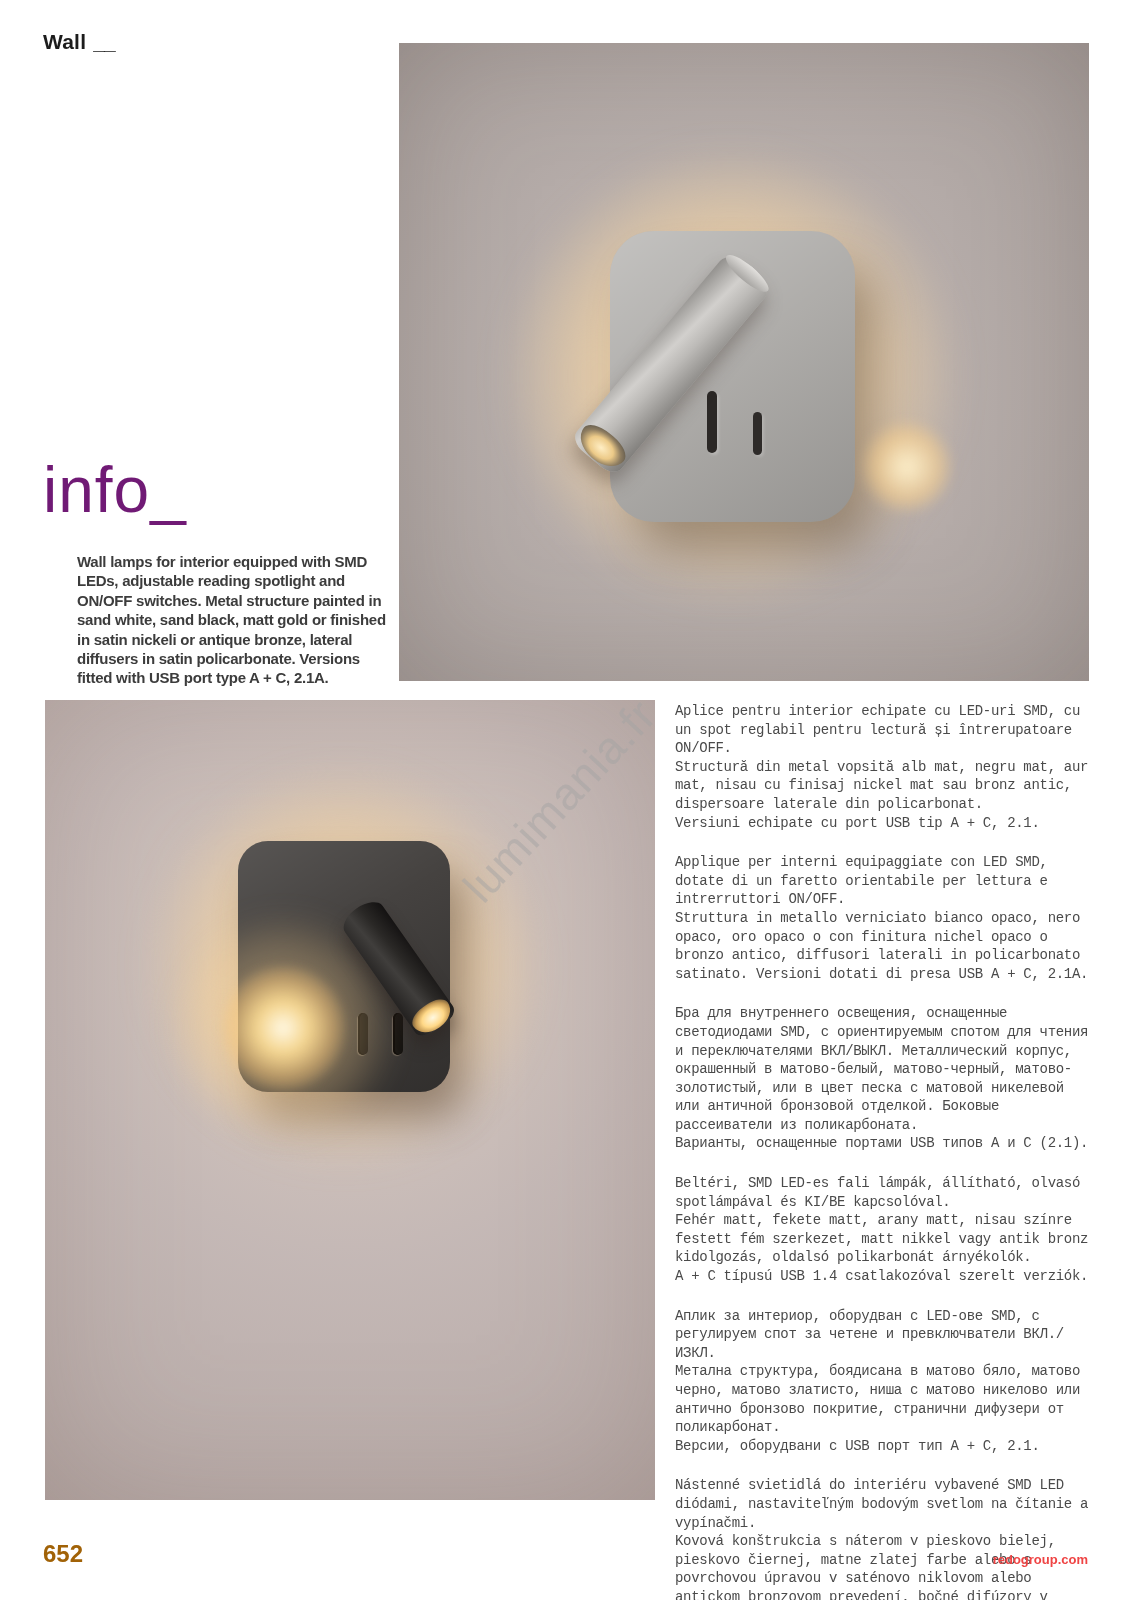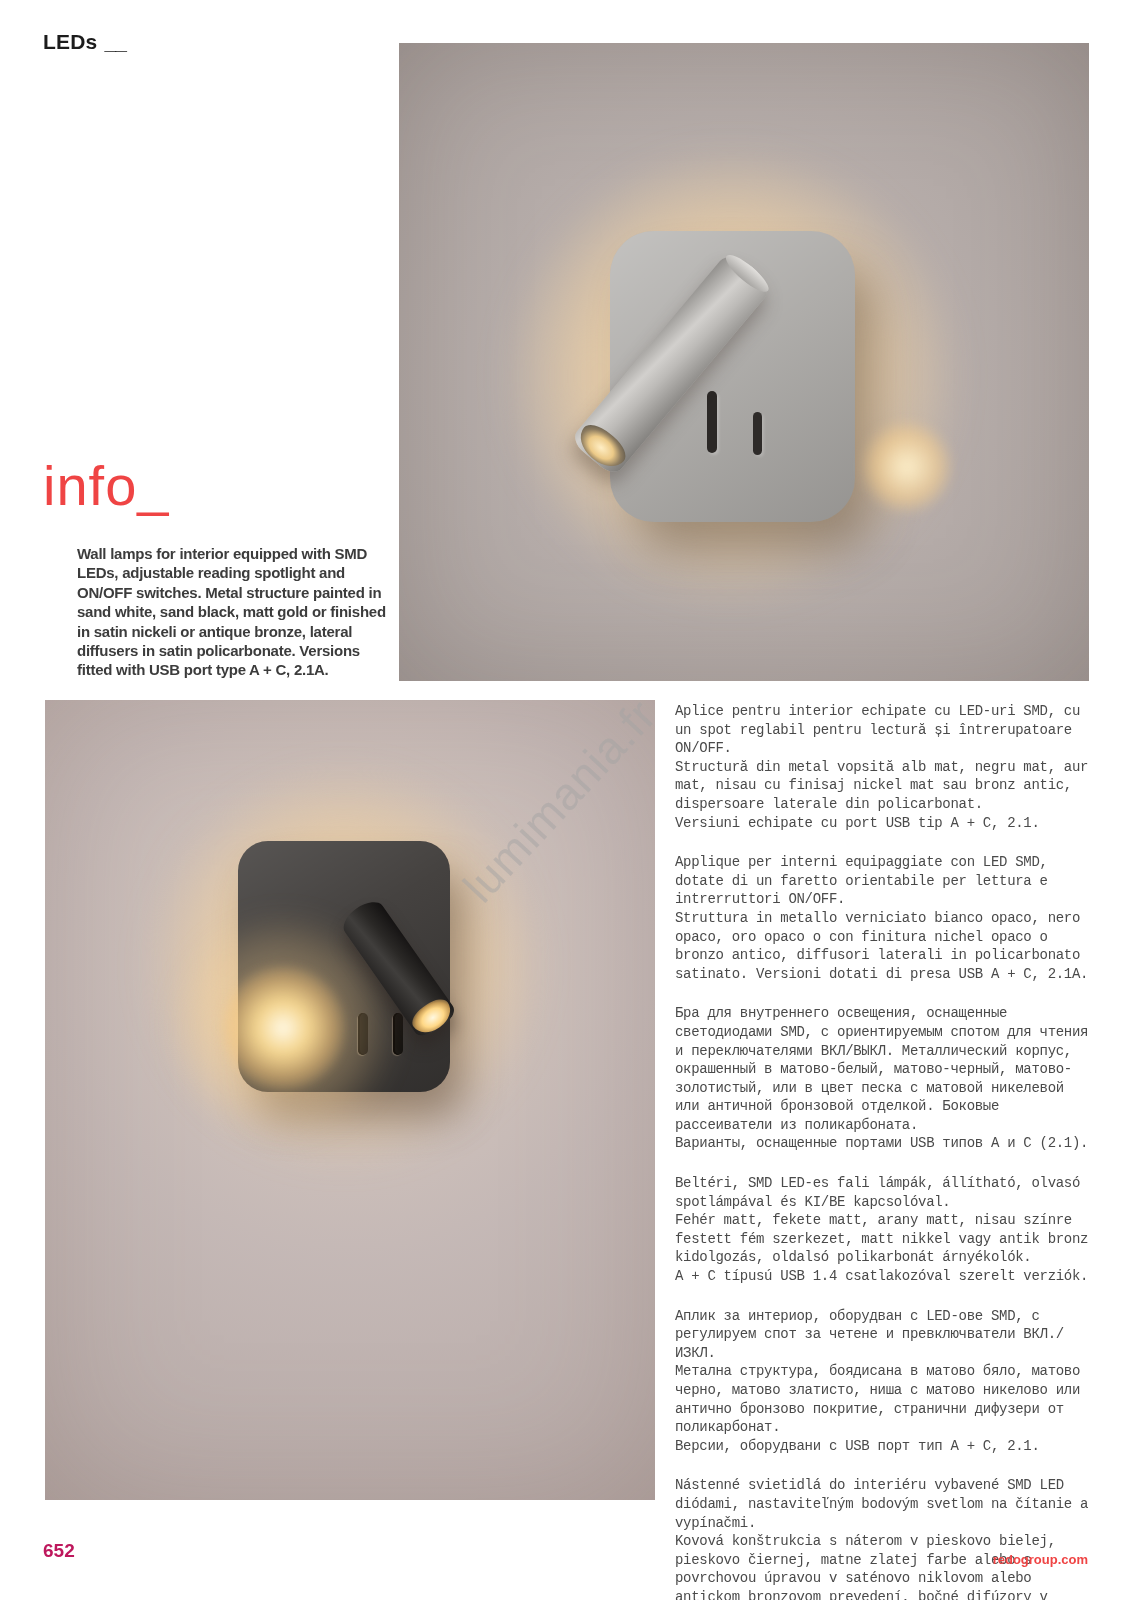--- a/index.html
+++ b/index.html
@@ -70,45 +70,45 @@
     box-shadow:2px 2px 3px rgba(255,255,255,.22); }
   .sw-top-2 { left:354px; top:369px; width:9px; height:43px; background:#2e2b29;
     box-shadow:2px 2px 3px rgba(255,255,255,.18); }
   .sw-bottom-1 { left:313px; top:313px; width:10px; height:42px; background:#141210;
     box-shadow:inset 2px 0 0 rgba(10,8,6,.9), -1px 1px 1px rgba(205,185,160,.35); }
   .sw-bottom-2 { left:348px; top:313px; width:10px; height:42px; background:#141210;
     box-shadow:inset 2px 0 0 rgba(10,8,6,.9), -1px 1px 1px rgba(205,185,160,.35); }
 
   
   .info-block { position:absolute; left:43px; top:458px; width:348px; }
-  .info-heading { font-size:56px; font-weight:300; color:#ef4444; letter-spacing:1px; line-height:1; }
+  .info-heading { font-size:64px; font-weight:300; color:#701a75; letter-spacing:1px; line-height:1; }
   .info-desc { margin-top:30px; font-size:15px; font-weight:700; color:#3c3c3c;
     line-height:19.4px; letter-spacing:-.25px;margin-left:34px; }
 
   
   .col { position:absolute; left:675px; top:702px; width:420px;font-family:Liberation Mono, monospace; }
   .col p { font-size:14px; color:#4a4a4a; line-height:18.6px; letter-spacing:-.3px;
     white-space:pre-line; margin-bottom:21px; }
 
   
   .watermark { position:absolute; left:560px; top:801px; z-index:6;
     transform:translate(-50%,-50%) rotate(-47deg);
     font-size:45px; font-weight:400; color:rgba(162,162,162,.48); letter-spacing:1px; pointer-events:none; }
 
   
-  .page-number { position:absolute; left:43px; top:1540px; font-size:19px; font-weight:700; color:#be185d; }
+  .page-number { position:absolute; left:43px; top:1540px; font-size:24px; font-weight:700; color:#a16207; }
   .website { position:absolute; right:43px; top:1552px; font-size:13px; color:#ef4444;font-weight:bold; }
 </style>
 </head>
 <body>
 
 <div class="page">
 
   <div class="brand">
-    <span>LEDs</span><span class="suffix">__</span>
+    <span>Wall</span><span class="suffix">__</span>
   </div>
 
   <div class="photo photo-top" style="background-color: rgb(178, 169, 167);">
     <div class="glow glow-top"></div>
     <div class="plate plate-top" style="background-color: rgb(170, 168, 165);"></div>
     <div class="switch sw-top-1"></div>
     <div class="switch sw-top-2"></div>
     <div class="cylinder cyl-top"></div>
     <div class="lens-glow lens-glow-top"></div>
   </div>

